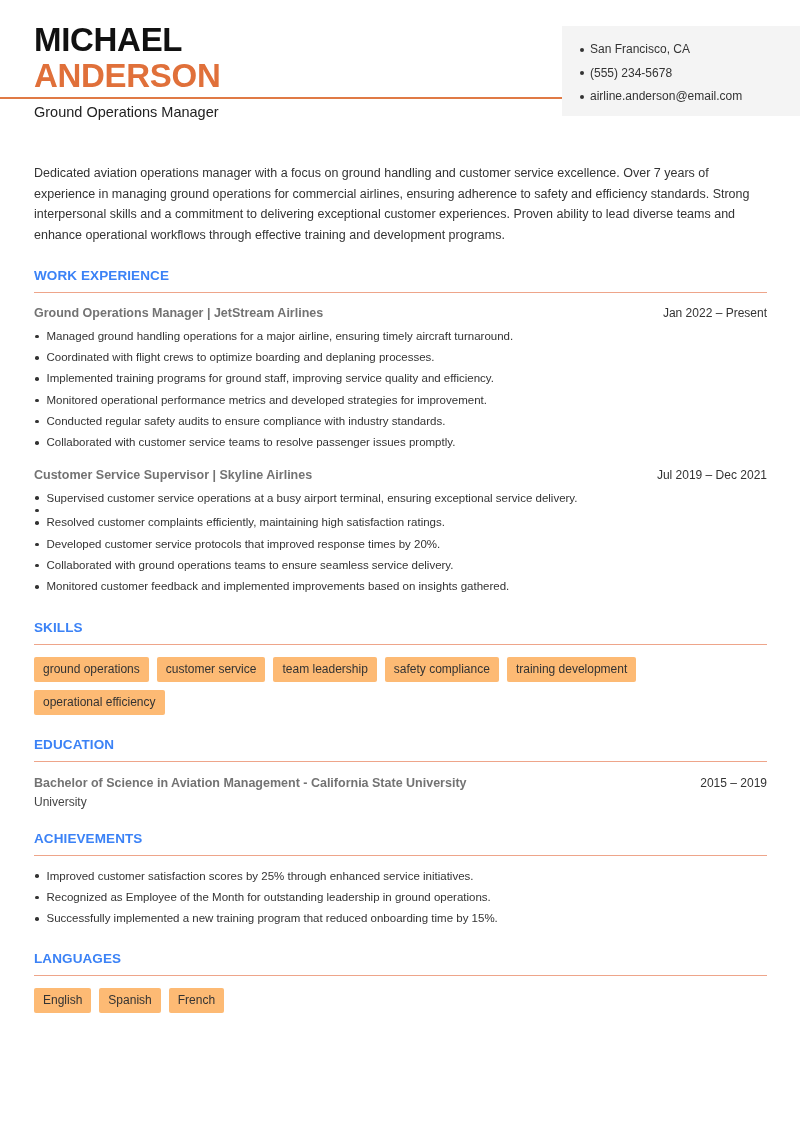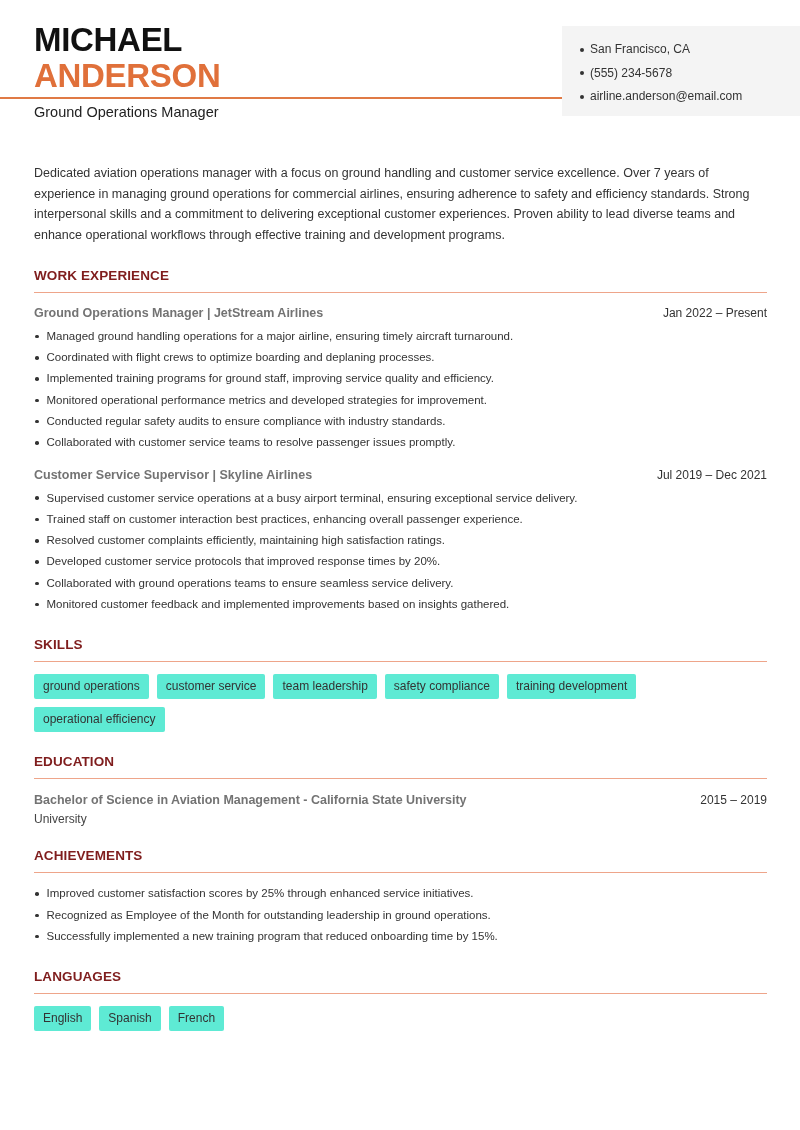--- a/index.html
+++ b/index.html
@@ -71,21 +71,21 @@
     }
     .summary {
       font-size: 12.5px;
       line-height: 20.7px;
       color: #333;
     }
     .section-title {
       margin-top: 22px;
       font-size: 13.5px;
       font-weight: 700;
-      color: #7f1d1d;
+      color: #3b82f6;
       padding-bottom: 9px;
       border-bottom: 1.5px solid #eea58a;
       letter-spacing: 0.1px;
     }
     .job {
       margin-top: 13px;
     }
     .job + .job { margin-top: 14px; }
     .job-header {
       display: flex;
@@ -113,21 +113,21 @@
       align-items: center;
     }
     .bullets li .bullet { width: 3.5px; height: 3.5px; margin-right: 8px; margin-left: 1px; }
     .chips {
       display: flex;
       flex-wrap: wrap;
       gap: 8px 8px;
       margin-top: 12px;
     }
     .chip {
-      background: #5eead4;
+      background: #fdba74;
       padding: 0 9px;
       height: 25px;
       line-height: 25px;
       font-size: 12px;
       color: #333;
       border-radius: 2px;
     }
     .edu {
       margin-top: 14px;
     }
@@ -206,21 +206,20 @@
       <span class="job-role">Customer Service Supervisor | Skyline Airlines</span>
       <span class="job-dates">Jul 2019 – Dec 2021</span>
     </div>
     <ul class="bullets">
       <li>
           <span class="bullet"></span>
           <span>Supervised customer service operations at a busy airport terminal, ensuring exceptional service delivery.</span>
         </li>
       <li>
           <span class="bullet"></span>
-          <span>Trained staff on customer interaction best practices, enhancing overall passenger experience.</span>
         </li>
       <li>
           <span class="bullet"></span>
           <span>Resolved customer complaints efficiently, maintaining high satisfaction ratings.</span>
         </li>
       <li>
           <span class="bullet"></span>
           <span>Developed customer service protocols that improved response times by 20%.</span>
         </li>
       <li>

